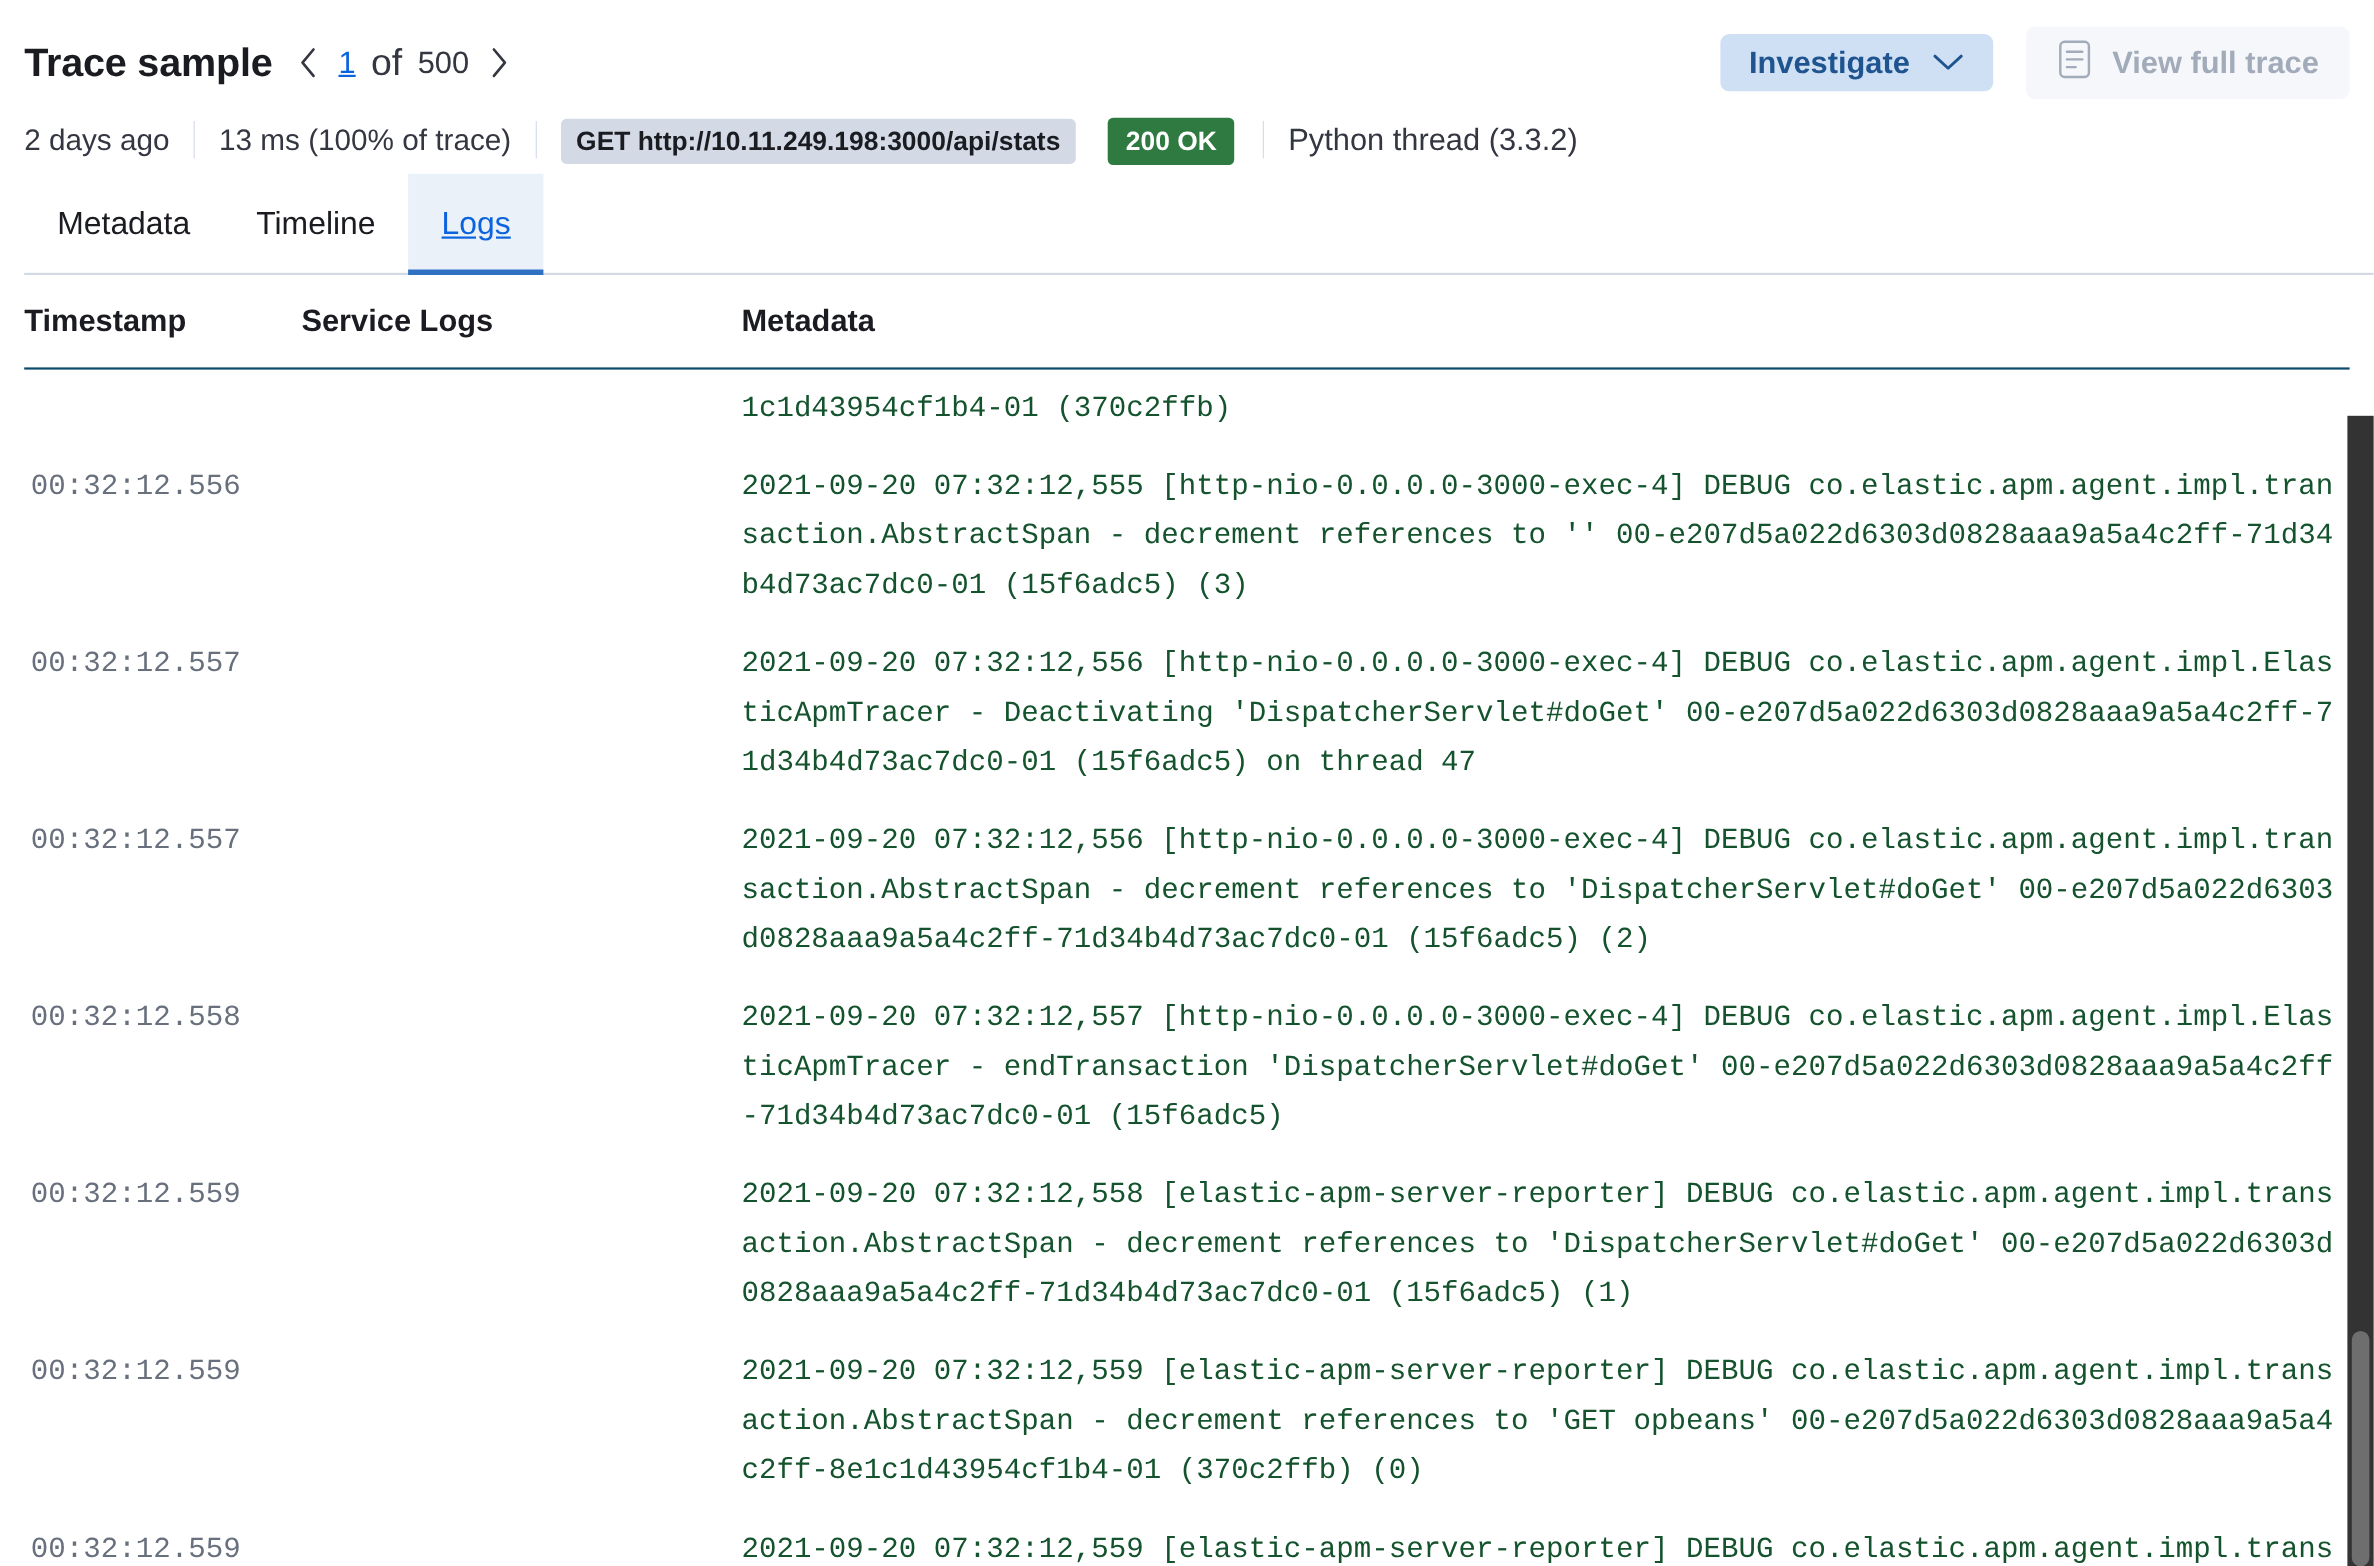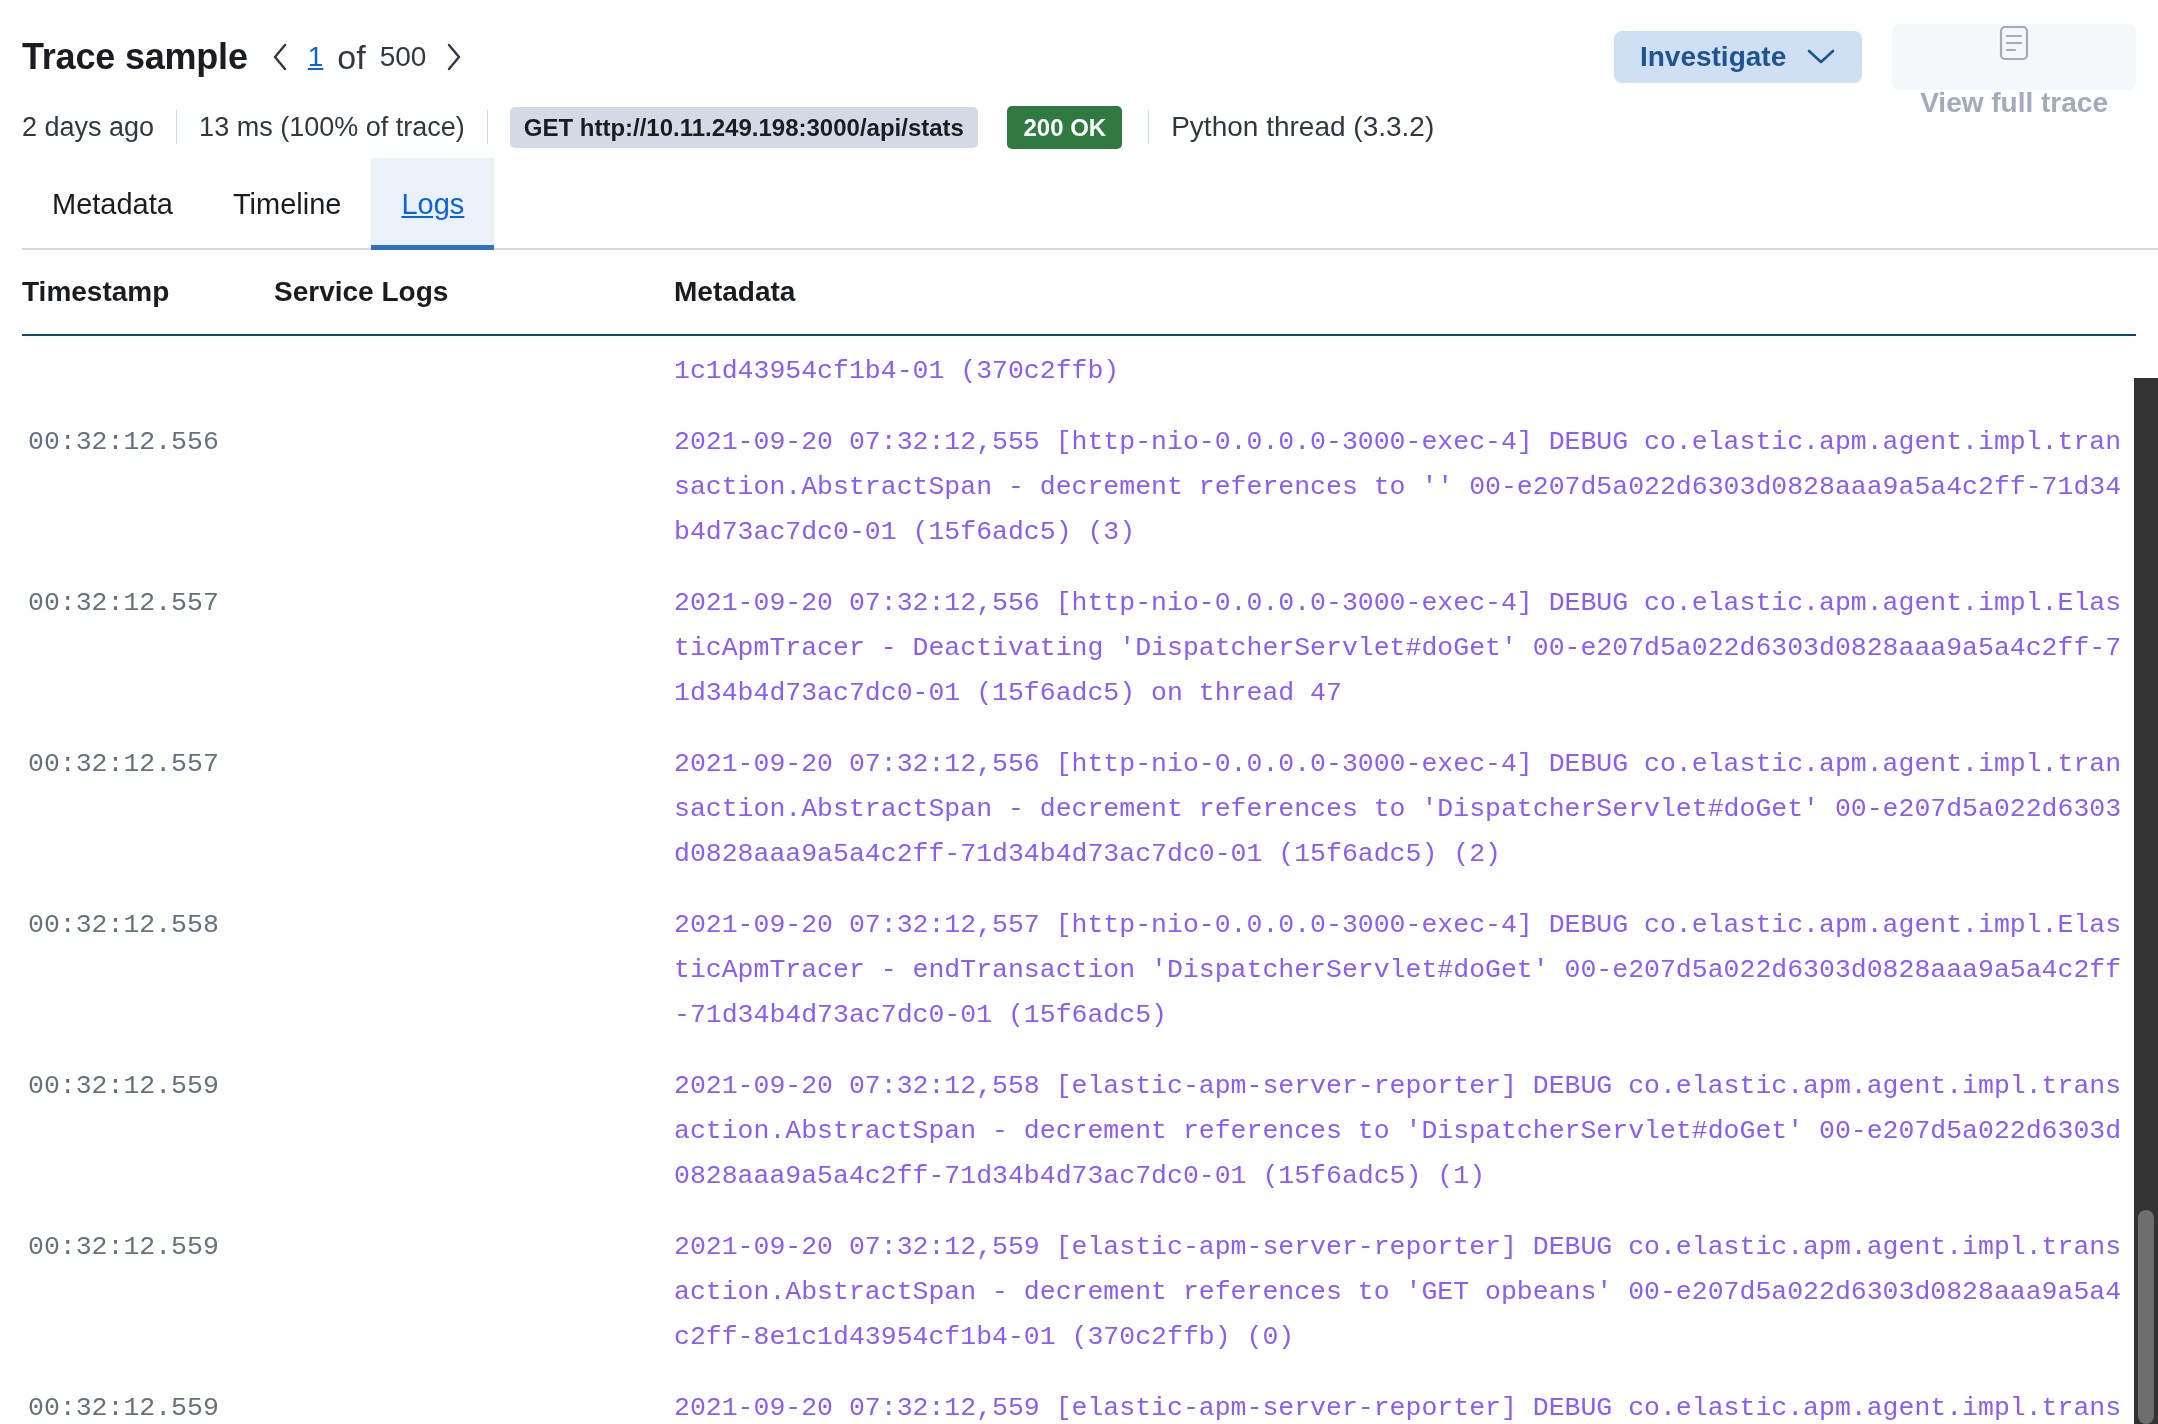--- a/index.html
+++ b/index.html
@@ -91,21 +91,20 @@
     border-radius: 8px;
     padding: 0 28px;
     height: 66px;
     display: flex;
     align-items: center;
     gap: 18px;
     font-size: 28px;
     font-weight: 700;
     font-family: "Liberation Sans", sans-serif;
     cursor: not-allowed;
-    flex-direction: column;
   }
 
   
   .header-meta {
     display: flex;
     align-items: center;
     padding: 0 22px;
     height: 62px;
     font-size: 27px;
     color: #343741;
@@ -211,21 +210,21 @@
   }
   .cell {
     font-family: "Liberation Mono", monospace;
     font-size: 26.5px;
     line-height: 45px;
     padding: 13px 0 13px 0;
   }
   .cell-ts { color: #69707d; padding-left: 6px; }
   .cell-svc { color: #343741; }
   .cell-msg {
-    color: #8b5cf6;
+    color: #14532d;
     white-space: pre-wrap;
     word-break: break-all;
     padding-right: 14px;
   }
 
   
   .scrollbar {
     position: absolute;
     top: 378px;
     right: 0;

